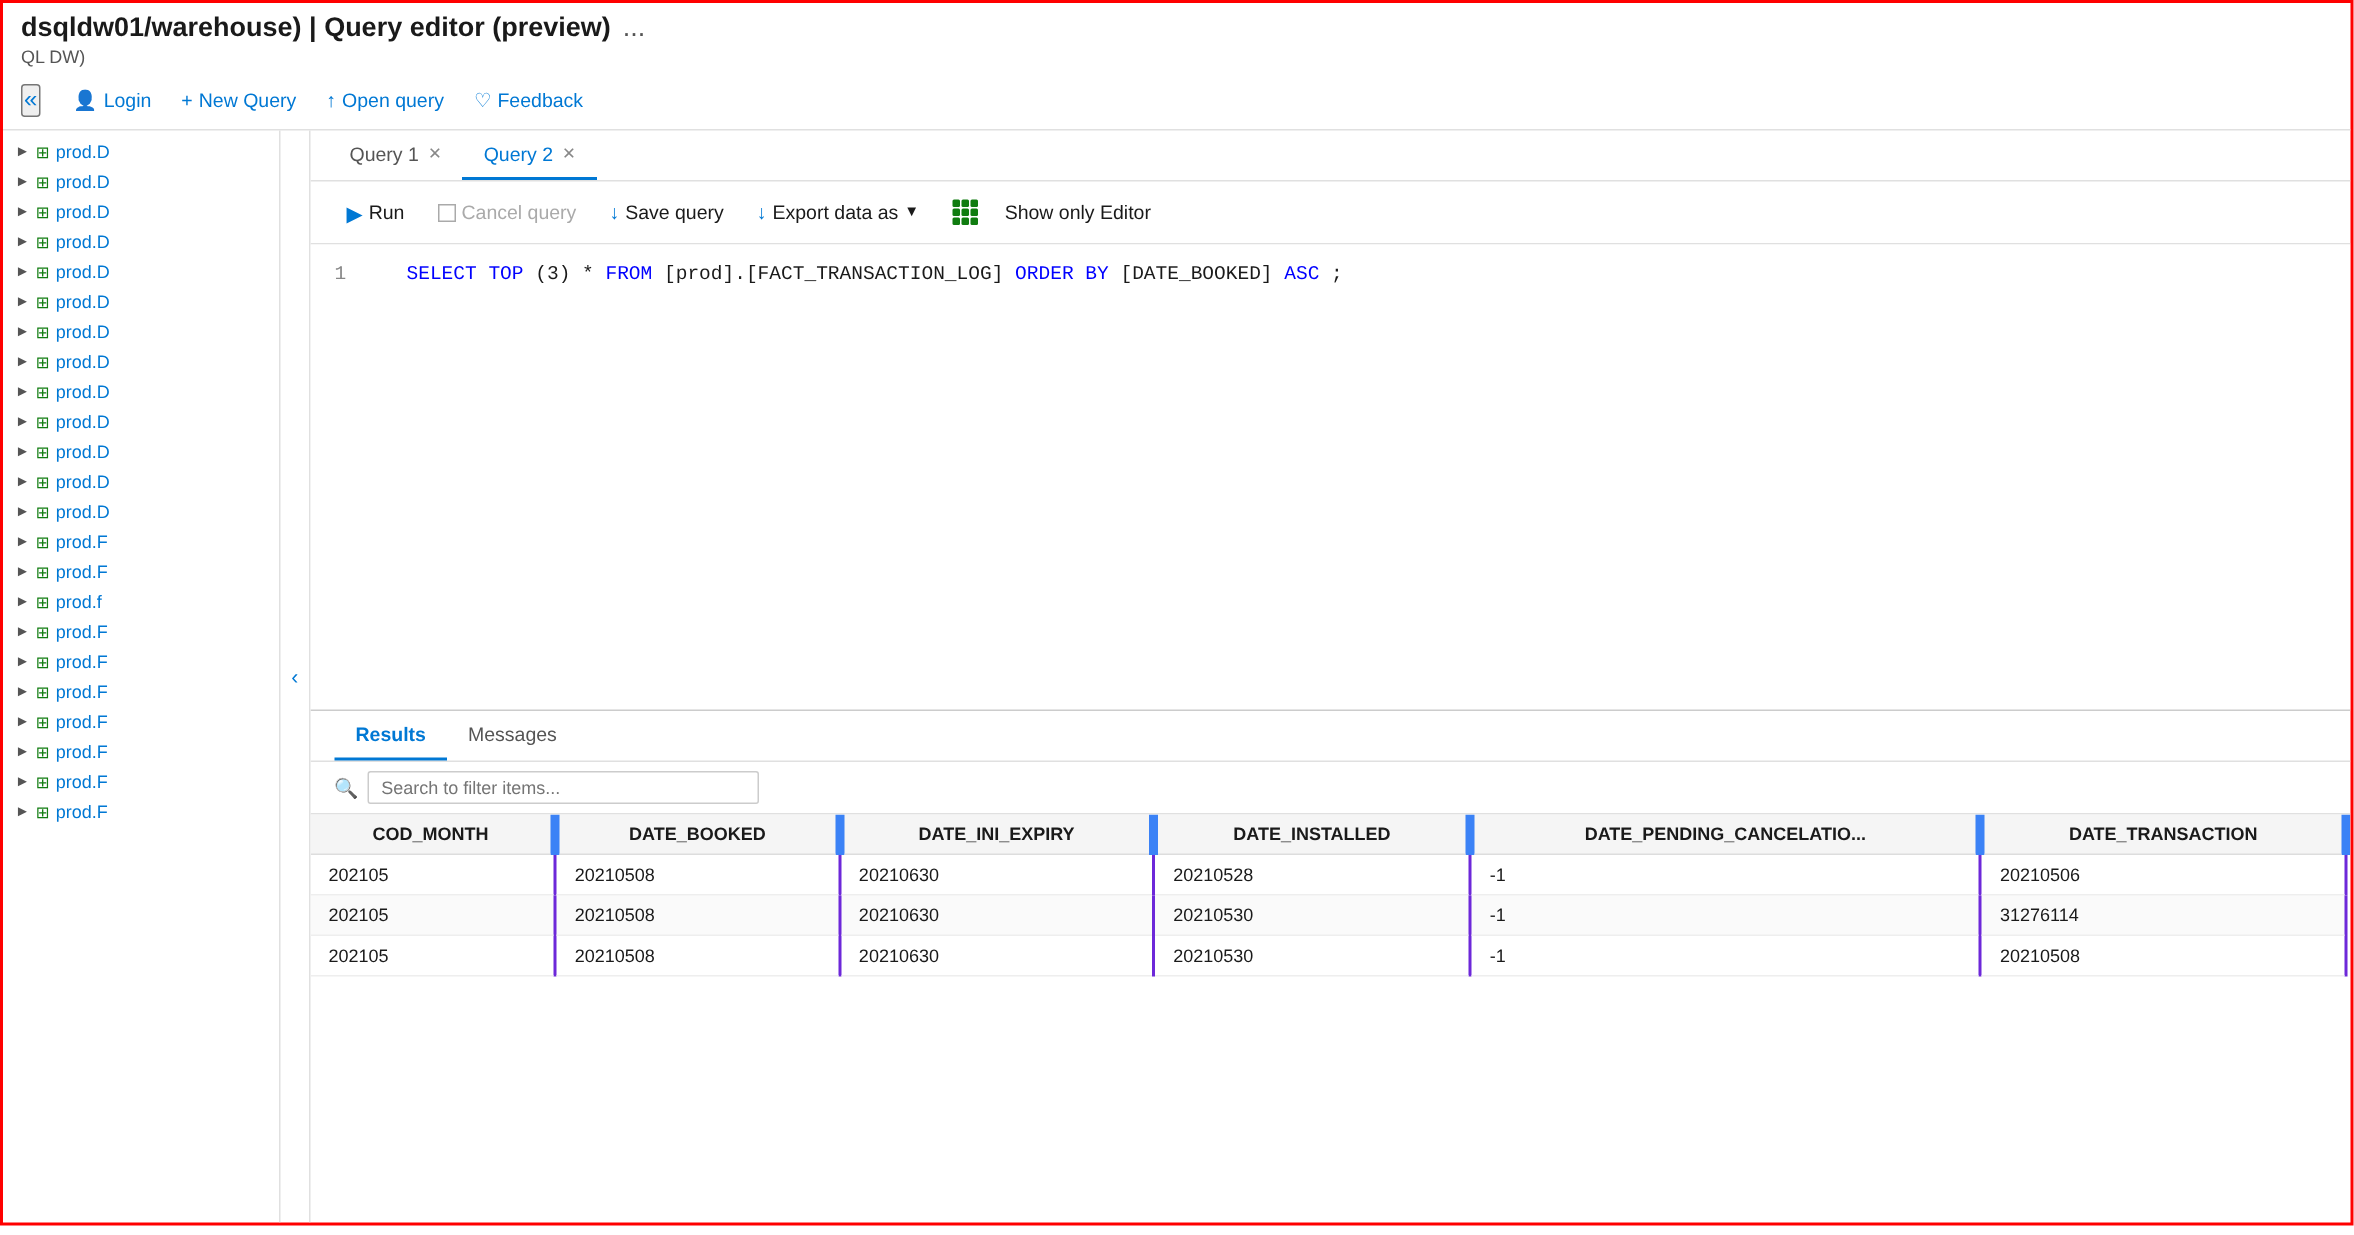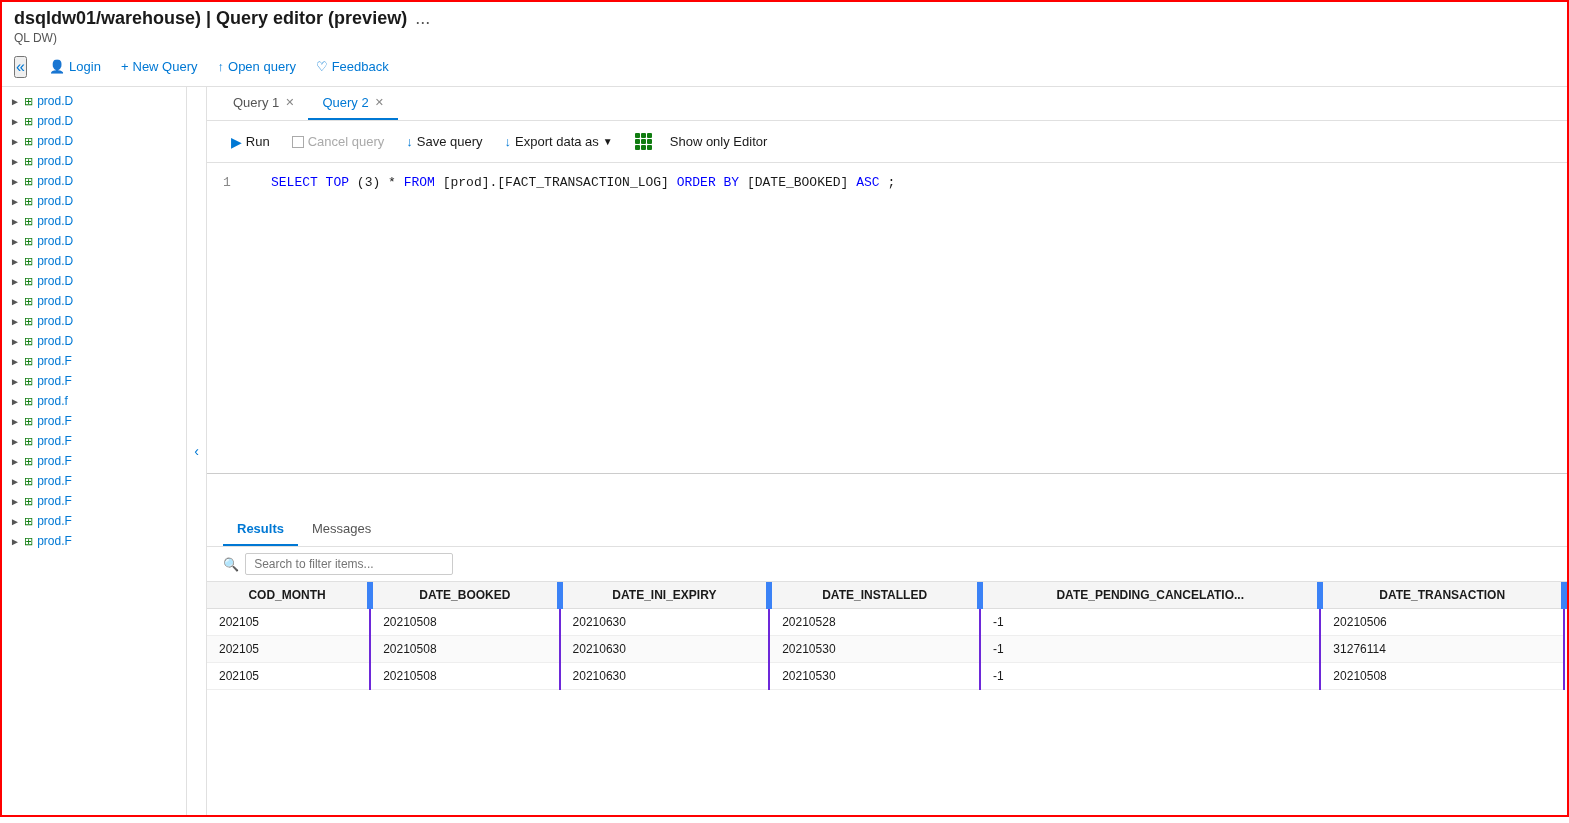--- a/index.html
+++ b/index.html
@@ -41,26 +41,26 @@
     .code-area { flex: 1; padding: 12px 16px; font-family: 'Consolas', 'Courier New', monospace; font-size: 13px; overflow: auto; background: #fff; min-height: 200px; max-height: 310px; }
     .code-line { display: flex; gap: 16px; }
     .line-num { color: #888; min-width: 20px; user-select: none; }
     .code-text { color: #1a1a1a; margin-left: 12px; }
     .kw { color: #0000ff; }
     .asc-kw { color: #0000ff; }
 
     .collapse-side-btn { width: 20px; display: flex; align-items: center; justify-content: center; cursor: pointer; color: #0078d4; font-size: 14px; border-right: 1px solid #e0e0e0; }
 
     .results-area { border-top: 1px solid #ccc; display: flex; flex-direction: column; height: 280px; }
-    .results-tabs { display: flex; align-items: center; gap: 0; padding: 0 16px; border-bottom: 1px solid #e0e0e0; margin-top: 39px; }
+    .results-tabs { display: flex; align-items: center; gap: 0; padding: 0 16px; border-bottom: 1px solid #e0e0e0; }
     .results-tab { padding: 8px 14px; font-size: 13px; color: #555; cursor: pointer; border-bottom: 2px solid transparent; }
     .results-tab.active { color: #0078d4; border-bottom: 2px solid #0078d4; font-weight: 600; }
 
     .search-bar { display: flex; align-items: center; gap: 6px; padding: 6px 16px; border-bottom: 1px solid #e0e0e0; }
-    .search-bar input { border: 1px solid #ccc; padding: 3px 8px; font-size: 12px; width: 208px; outline: none; border-radius: 2px; }
+    .search-bar input { border: 1px solid #ccc; padding: 3px 8px; font-size: 12px; width: 261px; outline: none; border-radius: 2px; }
     .search-icon { color: #555; font-size: 13px; }
 
     .results-table { overflow: auto; flex: 1; }
     table { border-collapse: collapse; width: 100%; font-size: 12px; }
     thead tr { background: #f5f5f5; }
     th { padding: 6px 12px; text-align: center; font-weight: 600; color: #1a1a1a; border-bottom: 1px solid #ddd; border-right: 6px solid #3b82f6; white-space: nowrap; }
     td { padding: 6px 12px; color: #1a1a1a; border-bottom: 1px solid #eee; border-right: 2px solid #6d28d9; white-space: nowrap; }
     tr:nth-child(even) td { background: #fafafa; }
   </style>
 </head>

